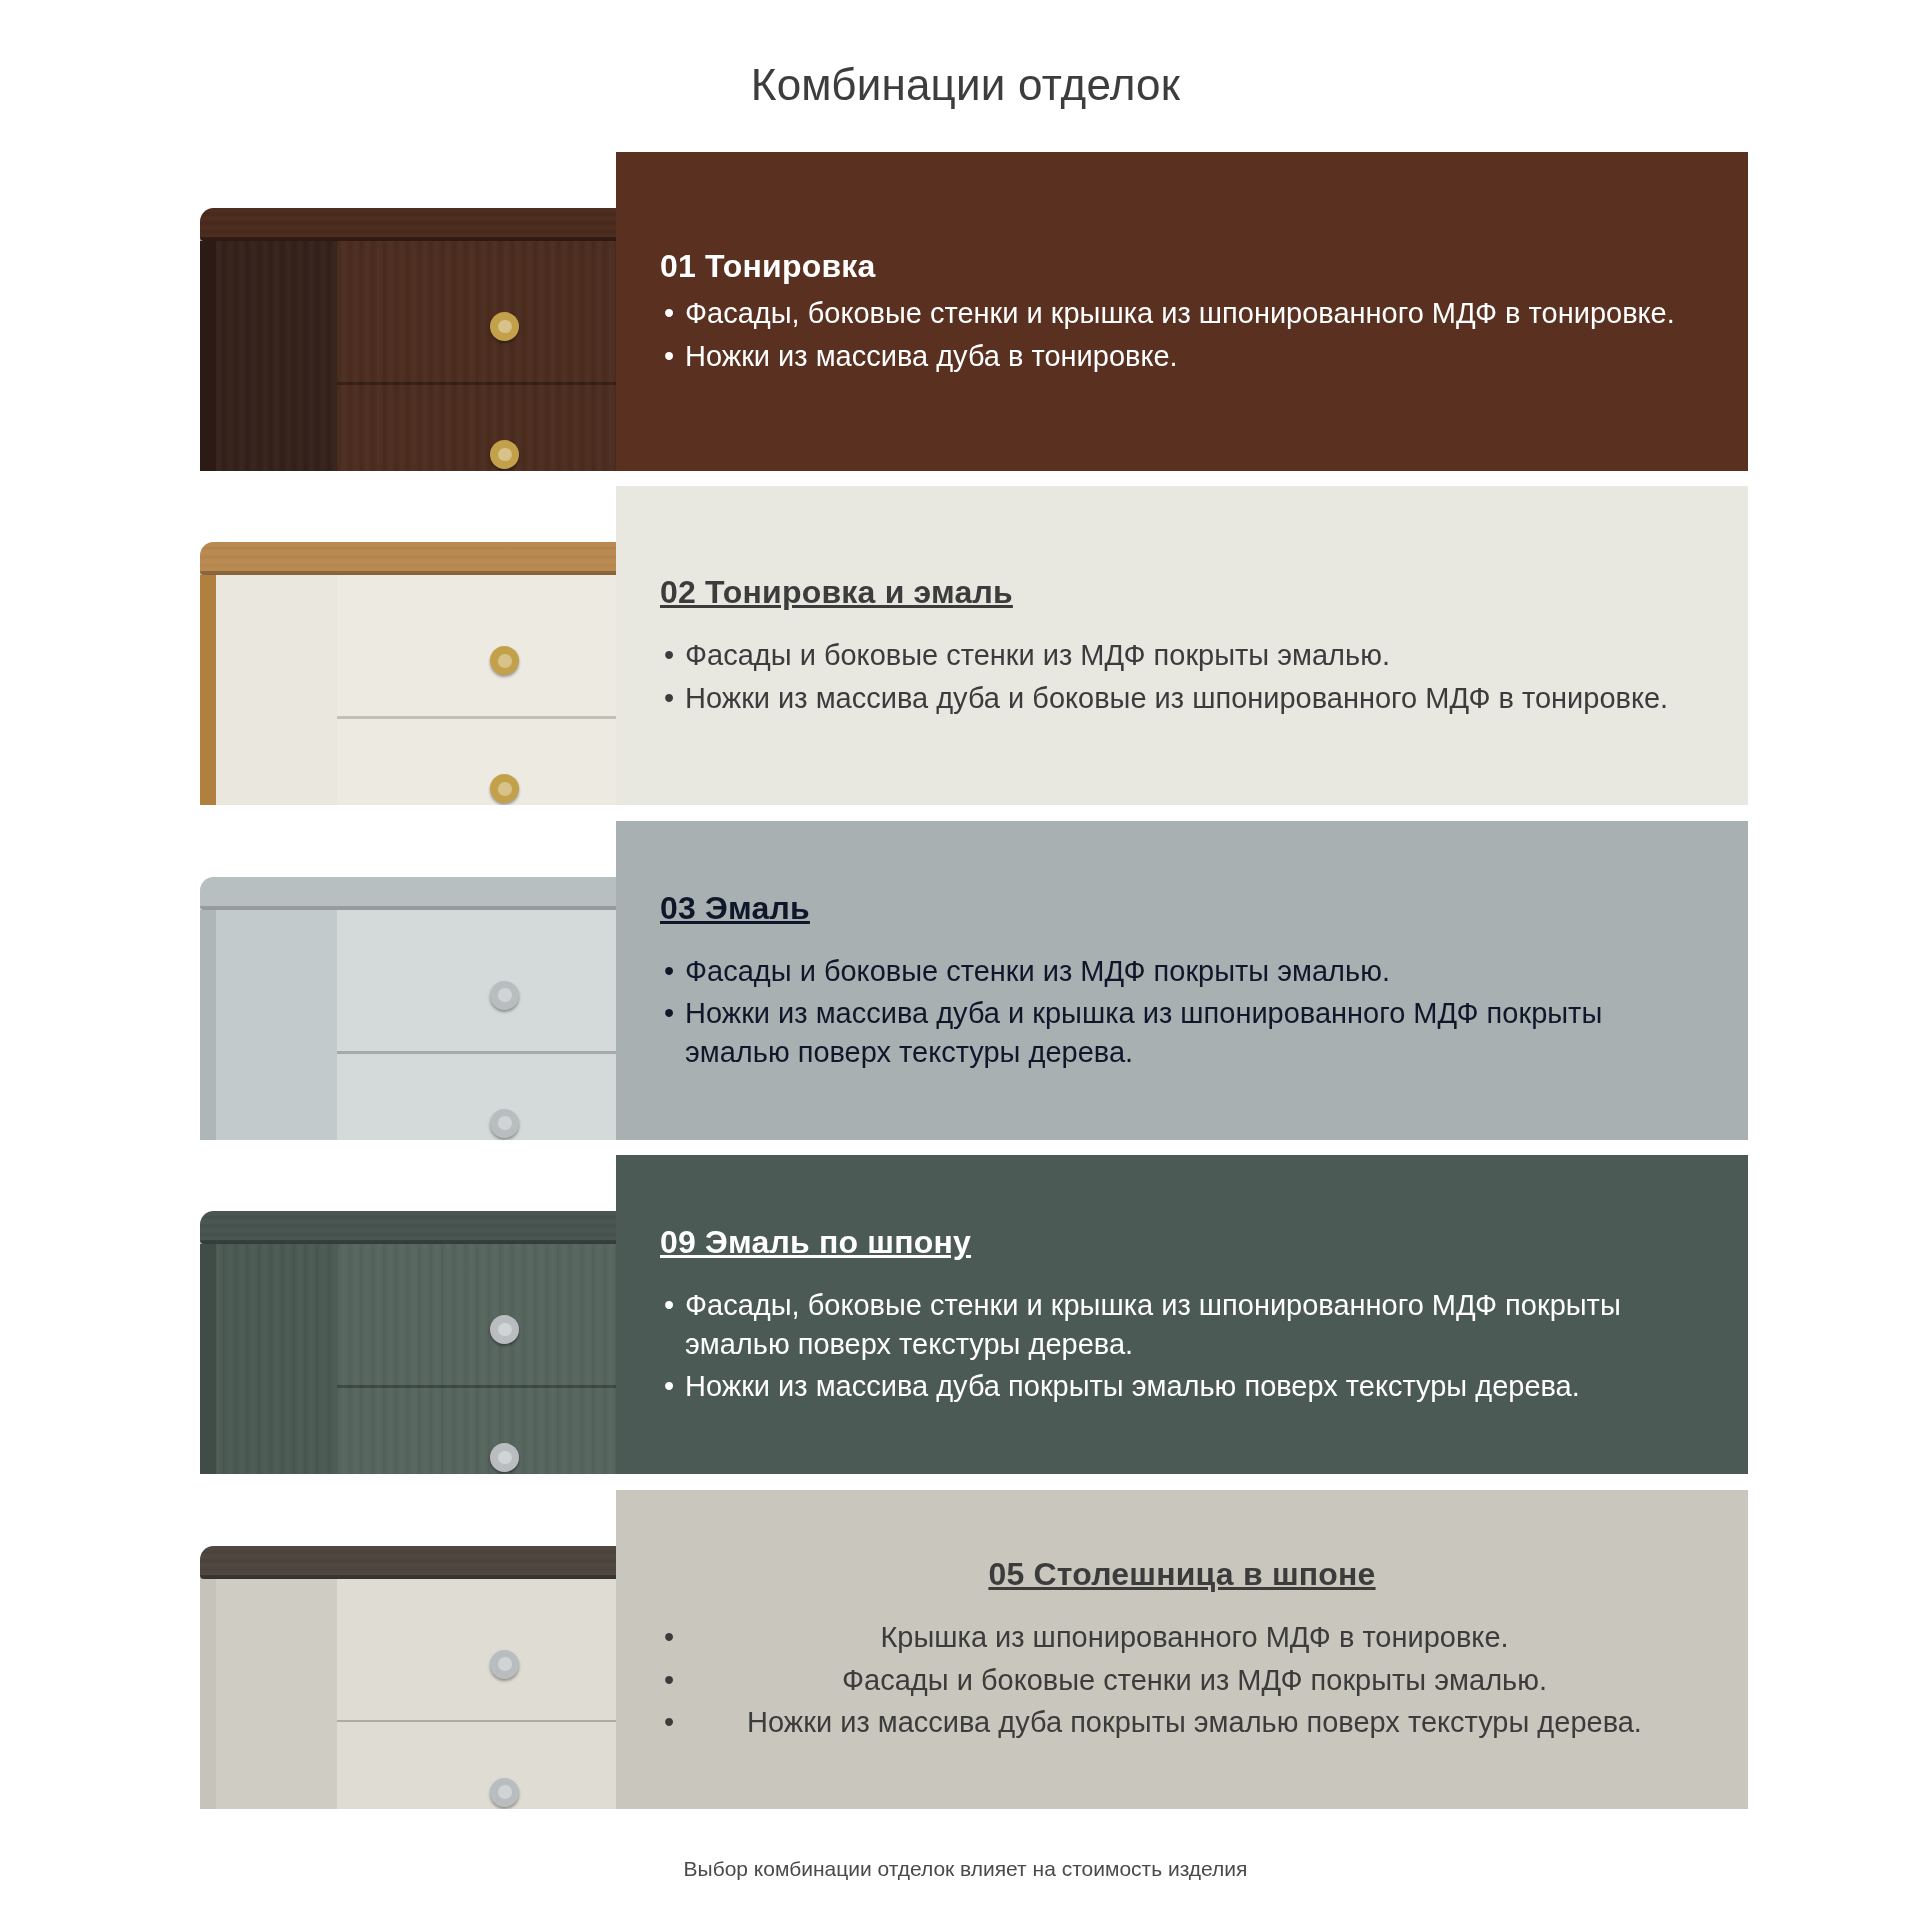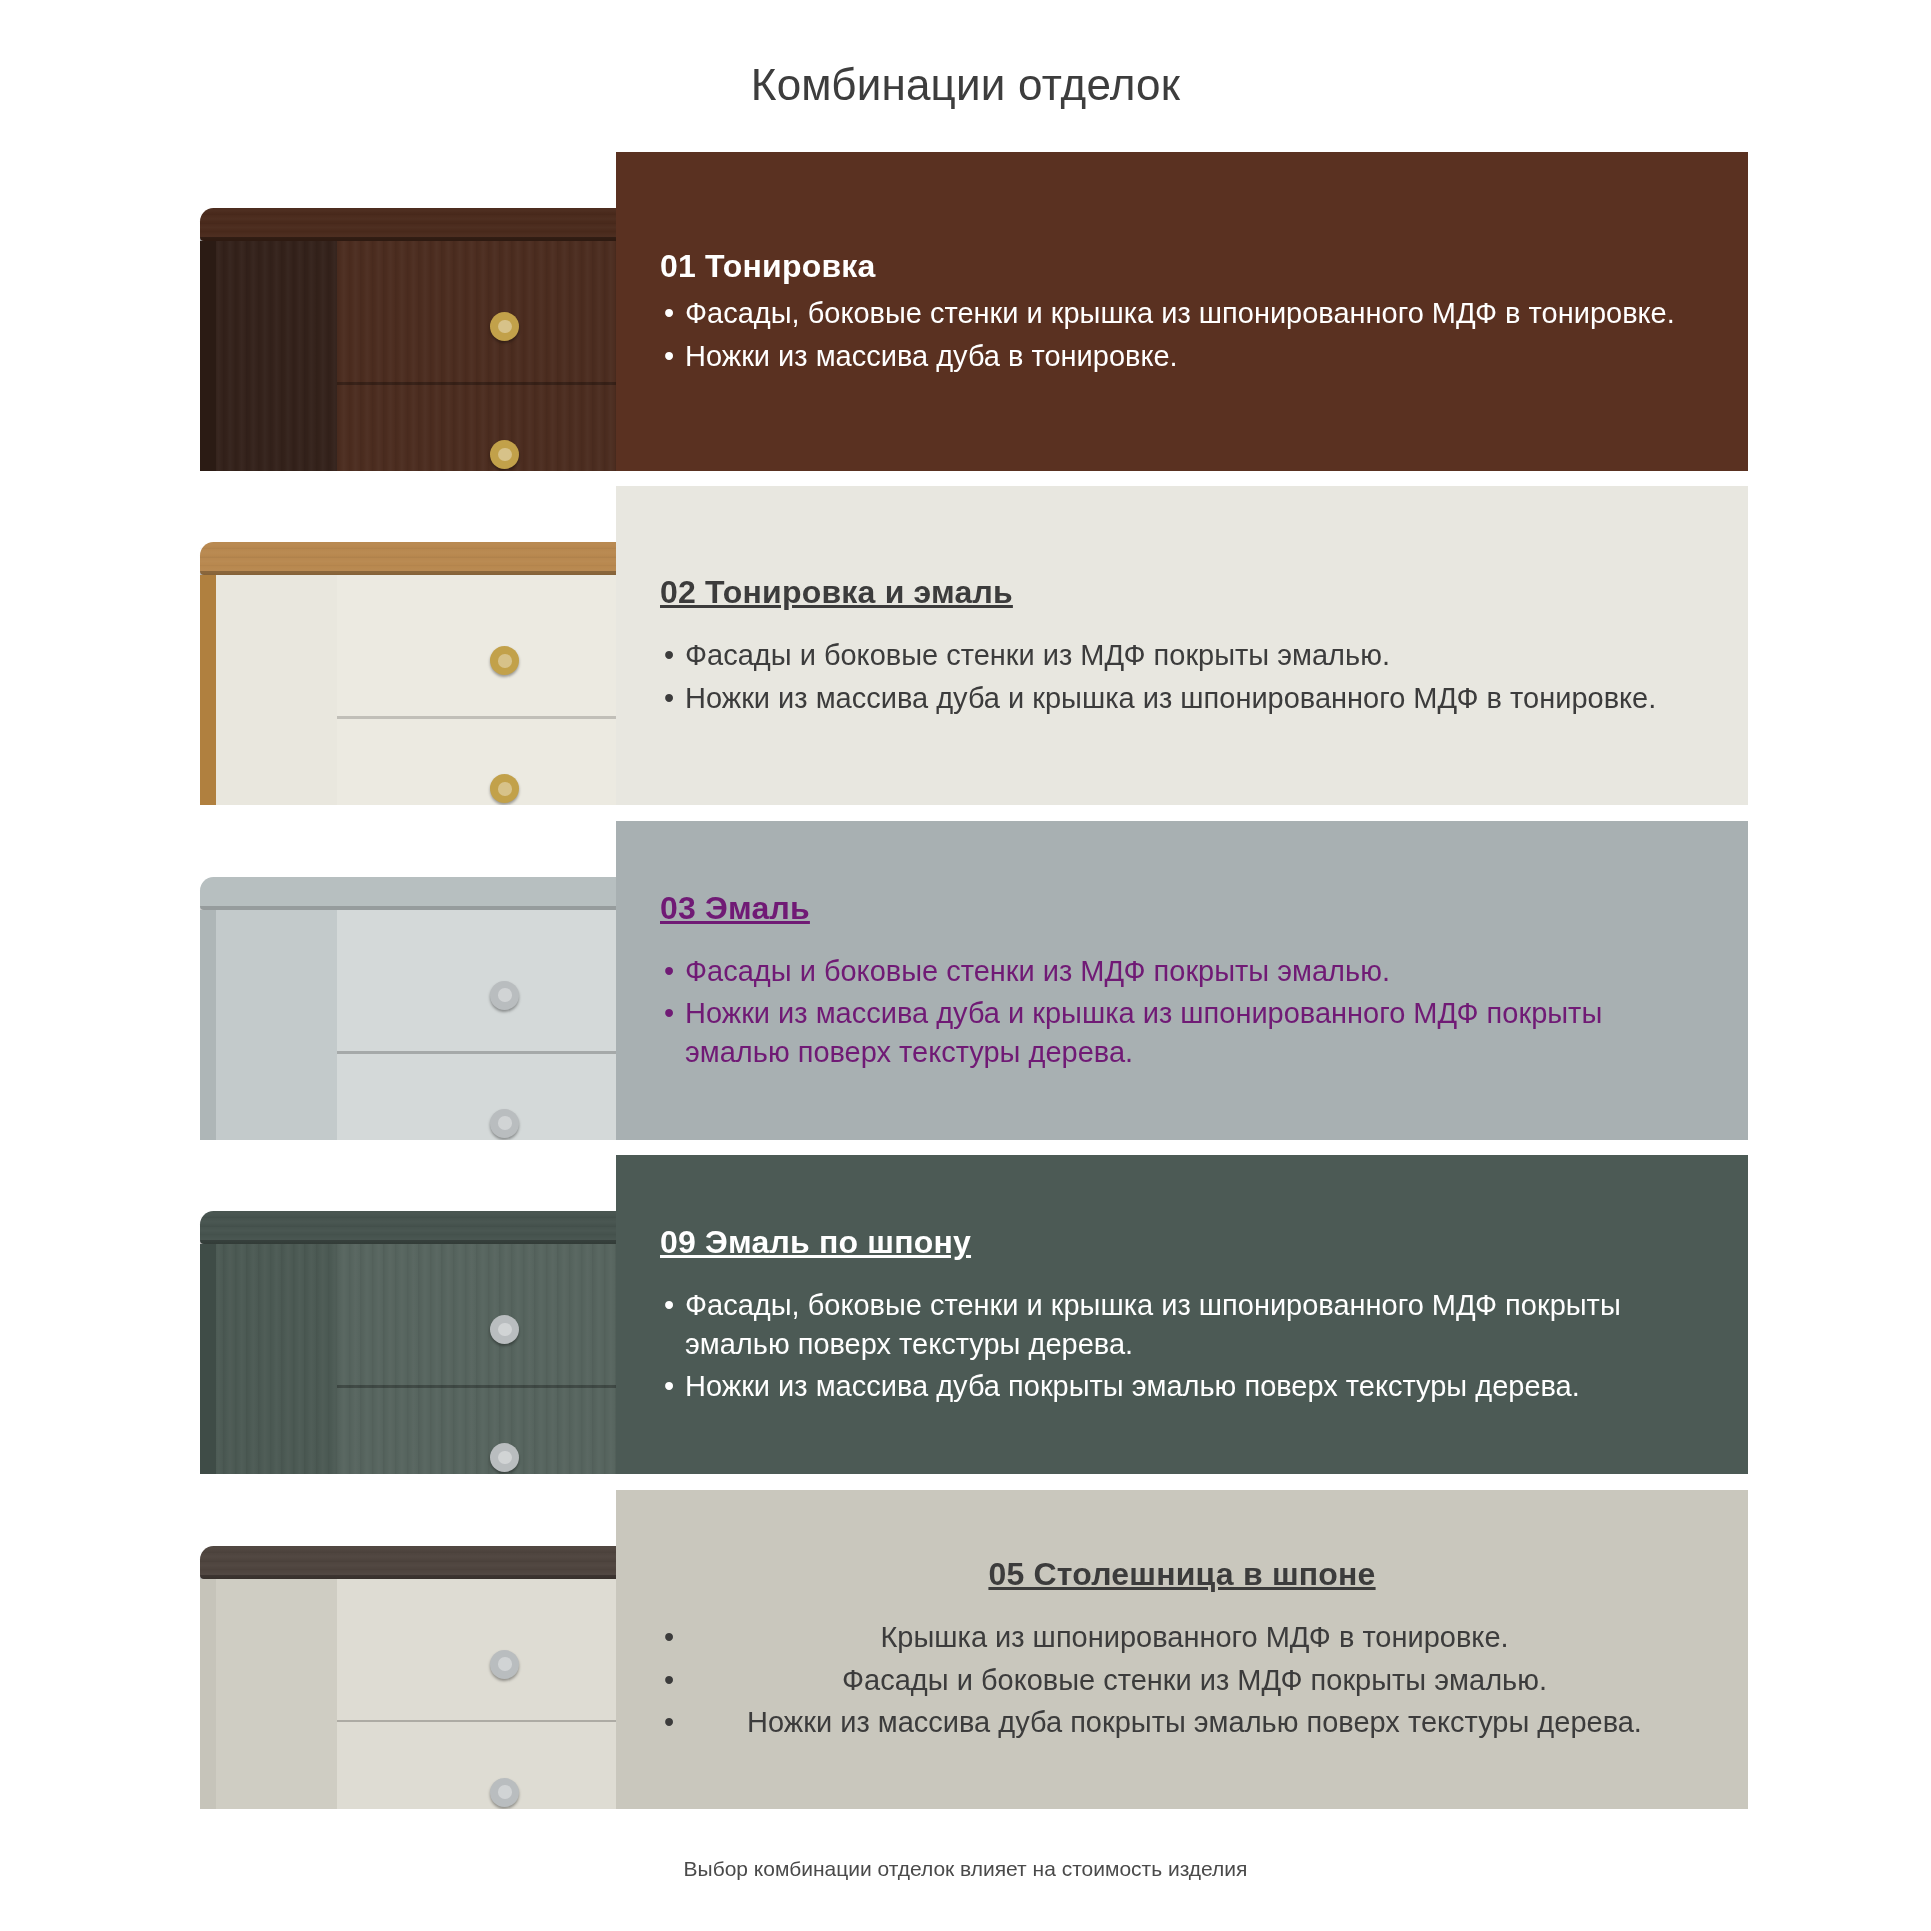--- a/index.html
+++ b/index.html
@@ -251,42 +251,42 @@
 
             <div class="d-knob k1" style="background:#c2a14a;"></div>
             <div class="d-knob k2" style="background:#c2a14a;"></div>
           </div>
         </div>
       </div>
       <div class="panel center" style="background:#e8e7e0;color:#3c3c3c;">
         <h2 class="gap">02 Тонировка и эмаль</h2>
         <ul class="bullets">
           <li>Фасады и боковые стенки из МДФ покрыты эмалью.</li>
-          <li>Ножки из массива дуба и крышка из шпонированного МДФ в тонировке.</li>
+          <li>Ножки из массива дуба и боковые из шпонированного МДФ в тонировке.</li>
         </ul>
       </div>
     </div>
 
     <div class="row">
       <div class="thumb">
         <div class="dresser">
           <div class="d-body">
             <div class="d-top" style="background:#b7bfc0;"></div>
             <div class="d-topedge" style="opacity:0.18;"></div>
             <div class="d-side" style="background:#c3cacb;"></div>
             <div class="d-front" style="background:#d4d9d9;"></div>
             <div class="d-legline" style="background:#aeb6b7;"></div>
             <div class="d-seam s1" style="background:rgba(0,0,0,0.22);"></div>
 
             <div class="d-knob k1" style="background:#b9bdbf;"></div>
             <div class="d-knob k2" style="background:#b9bdbf;"></div>
           </div>
         </div>
       </div>
-      <div class="panel center" style="background:#a8b0b2;color:#701a75;">
+      <div class="panel center" style="background:#a8b0b2;color:#0f172a;">
         <h2 class="gap">03 Эмаль</h2>
         <ul class="bullets">
           <li>Фасады и боковые стенки из МДФ покрыты эмалью.</li>
           <li>Ножки из массива дуба и крышка из шпонированного МДФ покрыты эмалью поверх текстуры дерева.</li>
         </ul>
       </div>
     </div>
 
     <div class="row">
       <div class="thumb">

